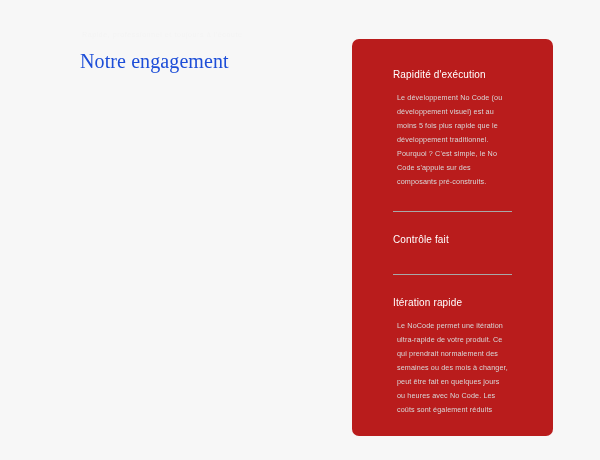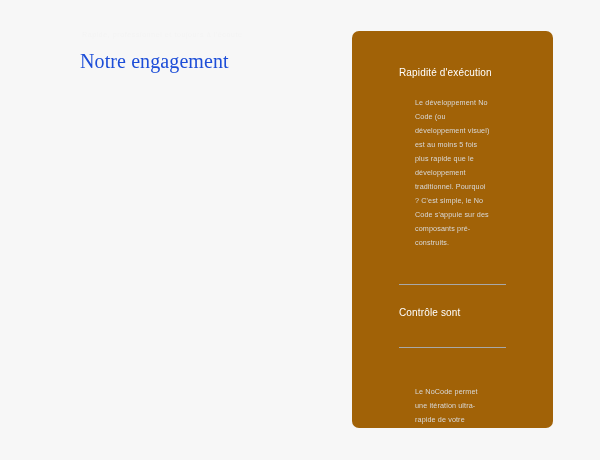--- a/index.html
+++ b/index.html
@@ -47,27 +47,27 @@
     color: #1d4ed8;
     line-height: 26px;
     margin: 8px 0 0 0;
     letter-spacing: 0.1px;
   }
 
   
   .panel {
     position: absolute;
     left: 352px;
-    top: 31px;
+    top: 39px;
     width: 201px;
     height: 397px;
-    background: #a16207;
+    background: #b91c1c;
     border-radius: 7px;
     box-sizing: border-box;
-    padding: 14px;
+    padding: 8px;
     overflow: hidden;
   }
 
   .card {
     box-sizing: border-box;
     padding: 0 33px 0 33px;
     position: relative;
   }
 
   .card-inner {
@@ -91,21 +91,21 @@
     letter-spacing: 0.15px;
     white-space: nowrap;
   }
 
   .card-body {
     font-family: "Liberation Sans", sans-serif;
     font-size: 7.2px;
     font-weight: 400;
     color: #d9d9d9;
     line-height: 14px;
-    margin: 16px;
+    margin: 4px;
     letter-spacing: 0.12px;
     text-align: left;
   }
 </style>
 </head>
 <body>
 
 <div class="page">
 
   <div class="left-col">
@@ -119,27 +119,28 @@
       <div class="card-inner">
         <div class="card-title">Rapidité d'exécution</div>
         <p class="card-body">Le développement No Code (ou développement visuel) est au moins 5 fois plus rapide que le développement traditionnel. Pourquoi ? C'est simple, le No Code s'appuie sur des composants pré-construits.</p>
       </div>
     </div>
 
     <div class="card-divider"></div>
 
     <div class="card">
       <div class="card-inner">
-        <div class="card-title">Contrôle sont</div>
+        <div class="card-title">Contrôle fait</div>
       </div>
     </div>
 
     <div class="card-divider"></div>
 
     <div class="card">
       <div class="card-inner">
+        <div class="card-title">Itération rapide</div>
         <p class="card-body">Le NoCode permet une itération ultra-rapide de votre produit. Ce qui prendrait normalement des semaines ou des mois à changer, peut être fait en quelques jours ou heures avec No Code. Les coûts sont également réduits</p>
       </div>
     </div>
 
   </div>
 
 </div>
 
 </body></html>

